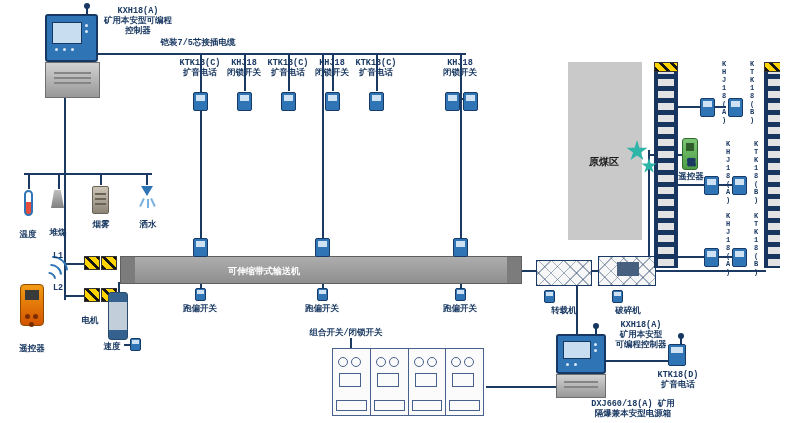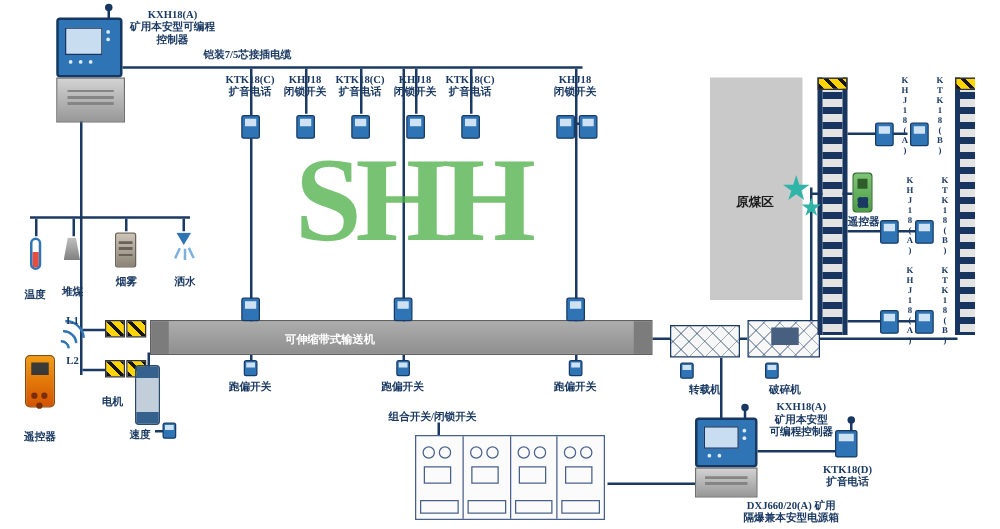--- a/index.html
+++ b/index.html
@@ -1,17 +1,17 @@
 <!DOCTYPE html>
 <html><head>
 <meta charset="utf-8">
 <style>
   html,body{margin:0;padding:0;background:#fff;}
   #stage{position:relative;width:780px;height:423px;background:#fff;overflow:hidden;
-         font-family:Liberation Serif, serif;}
+         font-family:Liberation Mono, monospace;}
   .hl,.vl{position:absolute;background:#1b3a63;}
   .hl{height:2px;} .vl{width:2px;}
   .lbl{position:absolute;color:#1b3a63;font-size:8.5px;line-height:10px;font-weight:bold;
        text-align:center;white-space:pre-line;z-index:6;}
   .blk{color:#1a1a1a;margin-top:24px;}
   .dev{position:absolute;width:15px;height:19px;background:#2f74b5;border:1px solid #173a66;
        border-radius:2px;box-sizing:border-box;z-index:4;}
   .dev::after{content:"";position:absolute;left:2px;right:2px;top:2px;height:6px;background:#cfe2f3;}
   .devS{position:absolute;width:11px;height:13px;background:#2f74b5;border:1px solid #173a66;
         border-radius:2px;box-sizing:border-box;z-index:4;}
@@ -273,18 +273,17 @@
   </div>
   <div class="pwr" style="left:556px;top:374px;width:50px;height:24px"></div>
   <div class="lbl" style="left:608px;top:320px;width:66px">KXH18(A)
 矿用本安型
 可编程控制器</div>
   <div class="dev" style="left:668px;top:344px;width:18px;height:22px">
     <span class="ant" style="right:3px;top:-8px;height:8px"></span>
   </div>
   <div class="lbl" style="left:652px;top:370px;width:52px">KTK18(D)
 扩音电话</div>
-  <div class="lbl" style="left:568px;top:399px;width:130px">DXJ660/20(A) 矿用
+  <div class="lbl" style="left:568px;top:399px;width:130px">DXJ660/18(A) 矿用
 隔爆兼本安型电源箱</div>
 
-  <div id="wm1">SHH</div>
 
 </div>
 
 </body></html>

